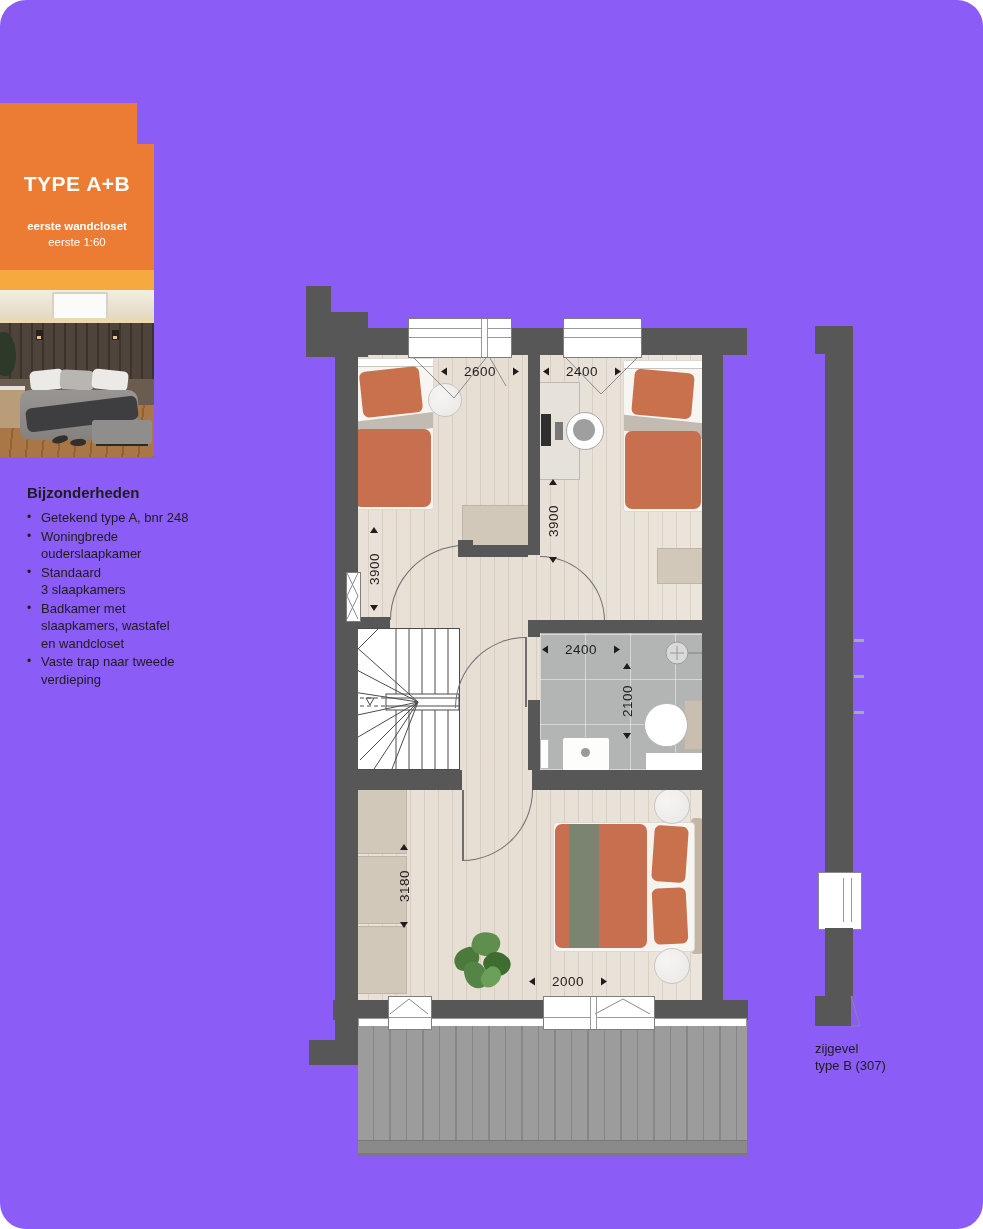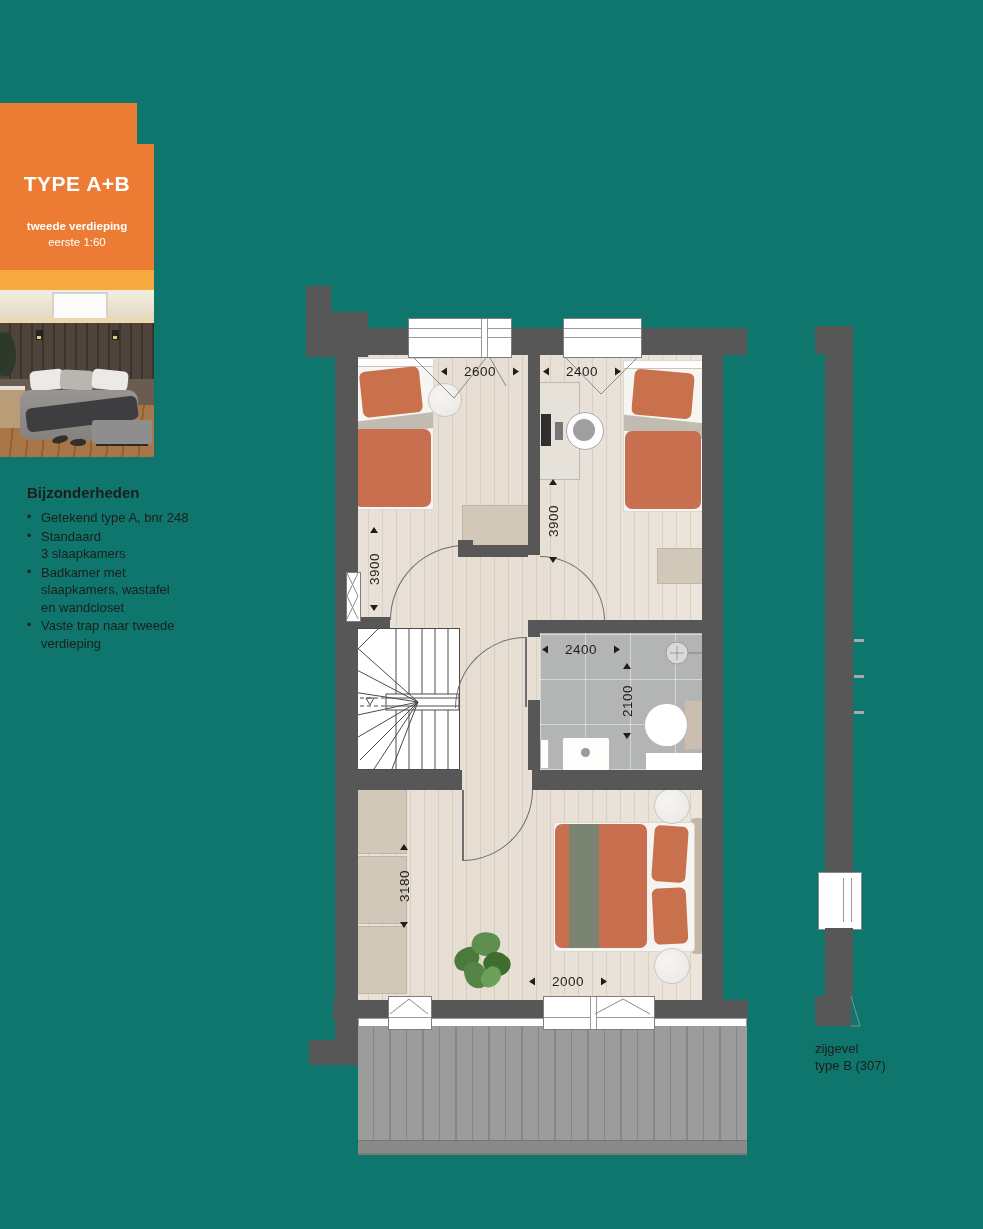--- a/index.html
+++ b/index.html
@@ -1,17 +1,17 @@
 <!DOCTYPE html>
 <html><head>
 <meta charset="utf-8">
 <style>
   html,body{margin:0;padding:0;background:#ffffff;}
-  #canvas{position:relative;width:983px;height:1229px;background:#0f766e;overflow:hidden;
-          font-family:"Liberation Sans", sans-serif;color:#1d1d1b;}
+  #canvas{position:relative;width:983px;height:1229px;background:#8b5cf6;overflow:hidden;
+          font-family:"Liberation Sans", sans-serif;color:#1d1d1b;border-radius:26px;}
   .abs{position:absolute;}
 
   
   .badge-top{left:0;top:103px;width:137px;height:41px;background:#EC7C33;}
   .badge-main{left:0;top:144px;width:154px;height:126px;background:#EC7C33;}
   .badge-amber{left:0;top:270px;width:154px;height:20px;background:#F5A93F;}
   .badge-title{left:0;top:172px;width:154px;text-align:center;color:#fff;font-size:21px;
                font-weight:bold;letter-spacing:.5px;}
   .badge-sub1{left:0;top:220px;width:154px;text-align:center;color:#fff;font-size:11.5px;font-weight:bold;}
   .badge-sub2{left:0;top:236px;width:154px;text-align:center;color:#fff;font-size:11.5px;}
@@ -96,21 +96,21 @@
 </style>
 </head>
 <body>
 
 <div id="canvas">
 
   <div class="abs badge-top"></div>
   <div class="abs badge-main"></div>
   <div class="abs badge-amber"></div>
   <div class="abs badge-title">TYPE A+B</div>
-  <div class="abs badge-sub1">tweede verdieping</div>
+  <div class="abs badge-sub1">eerste wandcloset</div>
   <div class="abs badge-sub2">eerste 1:60</div>
 
   <div class="abs photo">
     <div class="abs ph-ceiling"></div>
     <div class="abs ph-sky"></div>
     <div class="abs ph-glow"></div>
     <div class="abs ph-wall"></div>
     <div class="abs ph-sconce" style="left:36px;top:40px;"></div>
     <div class="abs ph-sconce" style="left:112px;top:40px;"></div>
     <div class="abs ph-plant"></div>
@@ -123,20 +123,22 @@
     <div class="abs ph-throw"></div>
     <div class="abs ph-bench"></div>
     <div class="abs ph-slipper" style="left:52px;top:146px;transform:rotate(-14deg);"></div>
     <div class="abs ph-slipper" style="left:70px;top:149px;transform:rotate(-4deg);"></div>
   </div>
 
   <div class="abs features">
     <h3>Bijzonderheden</h3>
     <ul>
       <li>Getekend type A, bnr 248</li>
+      <li>Woningbrede
+ouderslaapkamer</li>
       <li>Standaard
 3 slaapkamers</li>
       <li>Badkamer met
 slaapkamers, wastafel
 en wandcloset</li>
       <li>Vaste trap naar tweede
 verdieping</li>
     </ul>
   </div>
 

